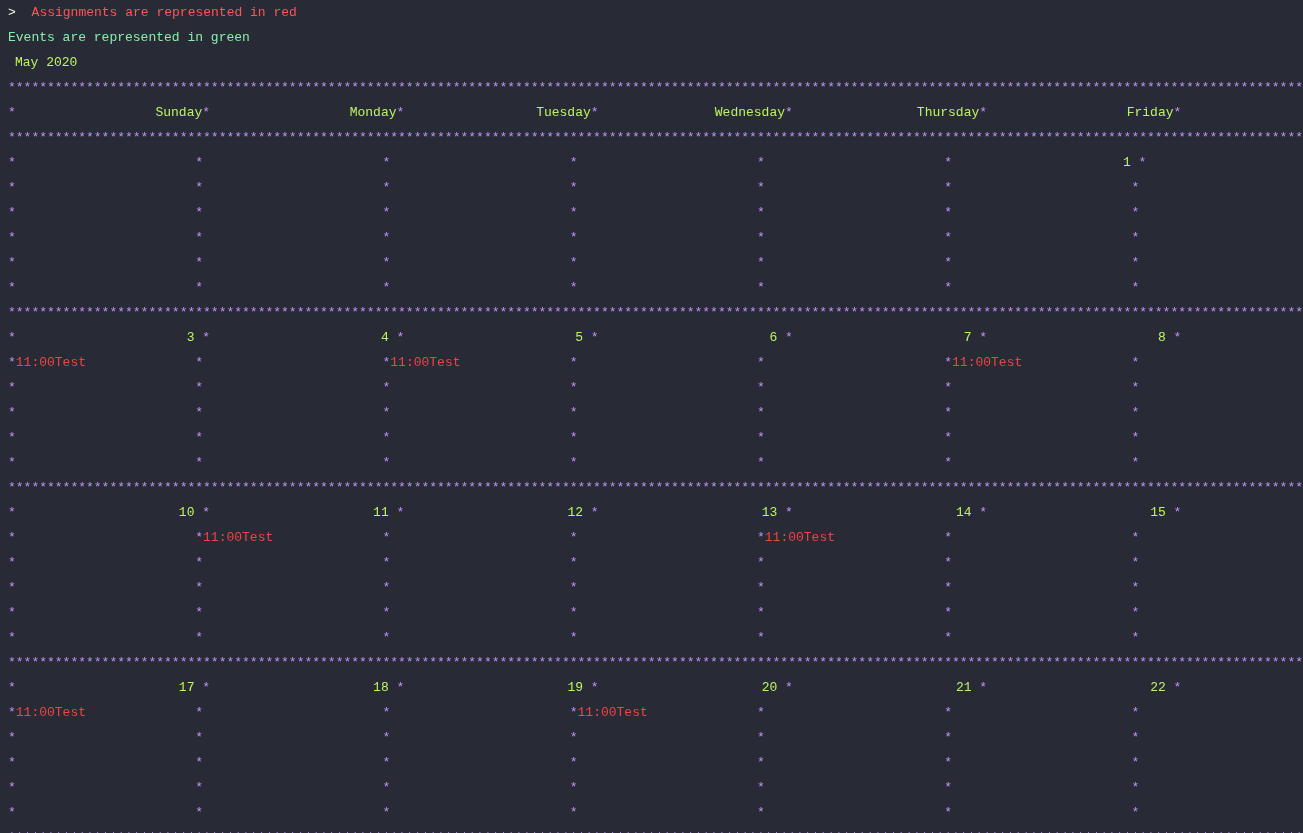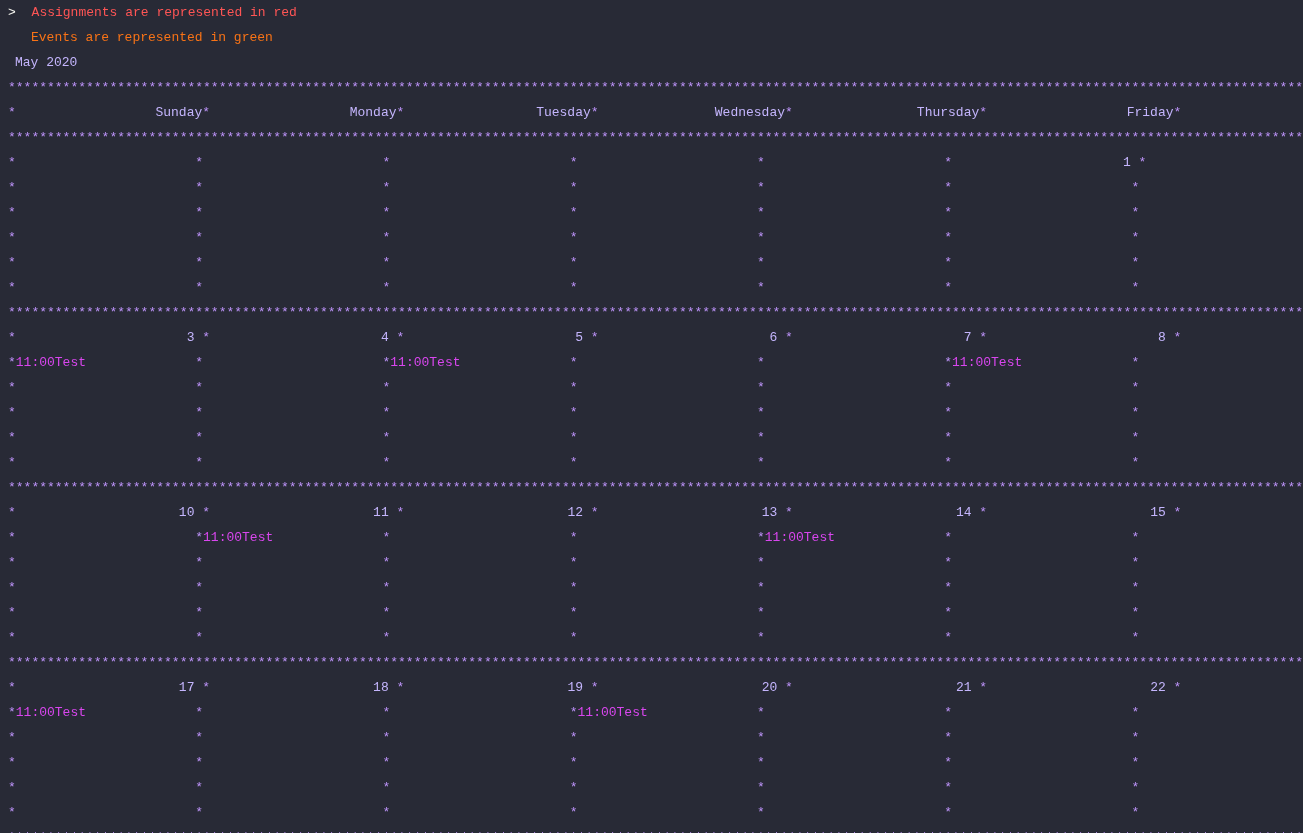--- a/index.html
+++ b/index.html
@@ -11,22 +11,22 @@
     font-size: 13px;
     line-height: 25px;
     overflow: hidden;
   }
   .terminal {
     padding: 0 8px;
     white-space: pre;
   }
   .prompt { color: #f8f8f2; }
   .red    { color: #ff5555; margin-left: 8px; }
-  .green  { color: #f97316; margin-left: 23px; }
-  .cyan   { color: #c4b5fd; padding-left: 7px; }
+  .green  { color: #86efac; }
+  .cyan   { color: #bef264; padding-left: 7px; }
   .purple { color: #bd93f9; }
-  .yellow { color: #d946ef; }
+  .yellow { color: #ef4444; }
   .row { display: block; height: 25px; }
 </style>
 </head>
 <body>
 
 <div class="terminal" id="terminal"><span class="row"><span class="prompt">&gt; </span><span class="red">Assignments are represented in red</span></span><span class="row"><span class="green">Events are represented in green</span></span><span class="row"><span class="cyan">May 2020</span></span><span class="row"><span class="purple">*************************************************************************************************************************************************************************</span></span><span class="row"><span class="purple">*</span>                 <span class="cyan">Sunday</span><span class="purple">*</span>                 <span class="cyan">Monday</span><span class="purple">*</span>                <span class="cyan">Tuesday</span><span class="purple">*</span>              <span class="cyan">Wednesday</span><span class="purple">*</span>               <span class="cyan">Thursday</span><span class="purple">*</span>                 <span class="cyan">Friday</span><span class="purple">*</span>               <span class="cyan">Saturday</span></span><span class="row"><span class="purple">*************************************************************************************************************************************************************************</span></span><span class="row"><span class="purple">*</span>                       <span class="purple">*</span>                       <span class="purple">*</span>                       <span class="purple">*</span>                       <span class="purple">*</span>                       <span class="purple">*</span>                     <span class="cyan">1</span> <span class="purple">*</span>                      </span><span class="row"><span class="purple">*</span>                       <span class="purple">*</span>                       <span class="purple">*</span>                       <span class="purple">*</span>                       <span class="purple">*</span>                       <span class="purple">*</span>                       <span class="purple">*</span>                       </span><span class="row"><span class="purple">*</span>                       <span class="purple">*</span>                       <span class="purple">*</span>                       <span class="purple">*</span>                       <span class="purple">*</span>                       <span class="purple">*</span>                       <span class="purple">*</span>                       </span><span class="row"><span class="purple">*</span>                       <span class="purple">*</span>                       <span class="purple">*</span>                       <span class="purple">*</span>                       <span class="purple">*</span>                       <span class="purple">*</span>                       <span class="purple">*</span>                       </span><span class="row"><span class="purple">*</span>                       <span class="purple">*</span>                       <span class="purple">*</span>                       <span class="purple">*</span>                       <span class="purple">*</span>                       <span class="purple">*</span>                       <span class="purple">*</span>                       </span><span class="row"><span class="purple">*</span>                       <span class="purple">*</span>                       <span class="purple">*</span>                       <span class="purple">*</span>                       <span class="purple">*</span>                       <span class="purple">*</span>                       <span class="purple">*</span>                       </span><span class="row"><span class="purple">*************************************************************************************************************************************************************************</span></span><span class="row"><span class="purple">*</span>                     <span class="cyan">3</span> <span class="purple">*</span>                     <span class="cyan">4</span> <span class="purple">*</span>                     <span class="cyan">5</span> <span class="purple">*</span>                     <span class="cyan">6</span> <span class="purple">*</span>                     <span class="cyan">7</span> <span class="purple">*</span>                     <span class="cyan">8</span> <span class="purple">*</span>                      </span><span class="row"><span class="purple">*</span><span class="yellow">11:00Test</span>              <span class="purple">*</span>                       <span class="purple">*</span><span class="yellow">11:00Test</span>              <span class="purple">*</span>                       <span class="purple">*</span>                       <span class="purple">*</span><span class="yellow">11:00Test</span>              <span class="purple">*</span>                       </span><span class="row"><span class="purple">*</span>                       <span class="purple">*</span>                       <span class="purple">*</span>                       <span class="purple">*</span>                       <span class="purple">*</span>                       <span class="purple">*</span>                       <span class="purple">*</span>                       </span><span class="row"><span class="purple">*</span>                       <span class="purple">*</span>                       <span class="purple">*</span>                       <span class="purple">*</span>                       <span class="purple">*</span>                       <span class="purple">*</span>                       <span class="purple">*</span>                       </span><span class="row"><span class="purple">*</span>                       <span class="purple">*</span>                       <span class="purple">*</span>                       <span class="purple">*</span>                       <span class="purple">*</span>                       <span class="purple">*</span>                       <span class="purple">*</span>                       </span><span class="row"><span class="purple">*</span>                       <span class="purple">*</span>                       <span class="purple">*</span>                       <span class="purple">*</span>                       <span class="purple">*</span>                       <span class="purple">*</span>                       <span class="purple">*</span>                       </span><span class="row"><span class="purple">*************************************************************************************************************************************************************************</span></span><span class="row"><span class="purple">*</span>                    <span class="cyan">10</span> <span class="purple">*</span>                    <span class="cyan">11</span> <span class="purple">*</span>                    <span class="cyan">12</span> <span class="purple">*</span>                    <span class="cyan">13</span> <span class="purple">*</span>                    <span class="cyan">14</span> <span class="purple">*</span>                    <span class="cyan">15</span> <span class="purple">*</span>                    <span class="cyan">16</span> </span><span class="row"><span class="purple">*</span>                       <span class="purple">*</span><span class="yellow">11:00Test</span>              <span class="purple">*</span>                       <span class="purple">*</span>                       <span class="purple">*</span><span class="yellow">11:00Test</span>              <span class="purple">*</span>                       <span class="purple">*</span>                       </span><span class="row"><span class="purple">*</span>                       <span class="purple">*</span>                       <span class="purple">*</span>                       <span class="purple">*</span>                       <span class="purple">*</span>                       <span class="purple">*</span>                       <span class="purple">*</span>                       </span><span class="row"><span class="purple">*</span>                       <span class="purple">*</span>                       <span class="purple">*</span>                       <span class="purple">*</span>                       <span class="purple">*</span>                       <span class="purple">*</span>                       <span class="purple">*</span>                       </span><span class="row"><span class="purple">*</span>                       <span class="purple">*</span>                       <span class="purple">*</span>                       <span class="purple">*</span>                       <span class="purple">*</span>                       <span class="purple">*</span>                       <span class="purple">*</span>                       </span><span class="row"><span class="purple">*</span>                       <span class="purple">*</span>                       <span class="purple">*</span>                       <span class="purple">*</span>                       <span class="purple">*</span>                       <span class="purple">*</span>                       <span class="purple">*</span>                       </span><span class="row"><span class="purple">*************************************************************************************************************************************************************************</span></span><span class="row"><span class="purple">*</span>                    <span class="cyan">17</span> <span class="purple">*</span>                    <span class="cyan">18</span> <span class="purple">*</span>                    <span class="cyan">19</span> <span class="purple">*</span>                    <span class="cyan">20</span> <span class="purple">*</span>                    <span class="cyan">21</span> <span class="purple">*</span>                    <span class="cyan">22</span> <span class="purple">*</span>                    <span class="cyan">23</span> </span><span class="row"><span class="purple">*</span><span class="yellow">11:00Test</span>              <span class="purple">*</span>                       <span class="purple">*</span>                       <span class="purple">*</span><span class="yellow">11:00Test</span>              <span class="purple">*</span>                       <span class="purple">*</span>                       <span class="purple">*</span>                       </span><span class="row"><span class="purple">*</span>                       <span class="purple">*</span>                       <span class="purple">*</span>                       <span class="purple">*</span>                       <span class="purple">*</span>                       <span class="purple">*</span>                       <span class="purple">*</span>                       </span><span class="row"><span class="purple">*</span>                       <span class="purple">*</span>                       <span class="purple">*</span>                       <span class="purple">*</span>                       <span class="purple">*</span>                       <span class="purple">*</span>                       <span class="purple">*</span>                       </span><span class="row"><span class="purple">*</span>                       <span class="purple">*</span>                       <span class="purple">*</span>                       <span class="purple">*</span>                       <span class="purple">*</span>                       <span class="purple">*</span>                       <span class="purple">*</span>                       </span><span class="row"><span class="purple">*</span>                       <span class="purple">*</span>                       <span class="purple">*</span>                       <span class="purple">*</span>                       <span class="purple">*</span>                       <span class="purple">*</span>                       <span class="purple">*</span>                       </span><span class="row"><span class="purple">*************************************************************************************************************************************************************************</span></span></div>
 
 </body></html>

